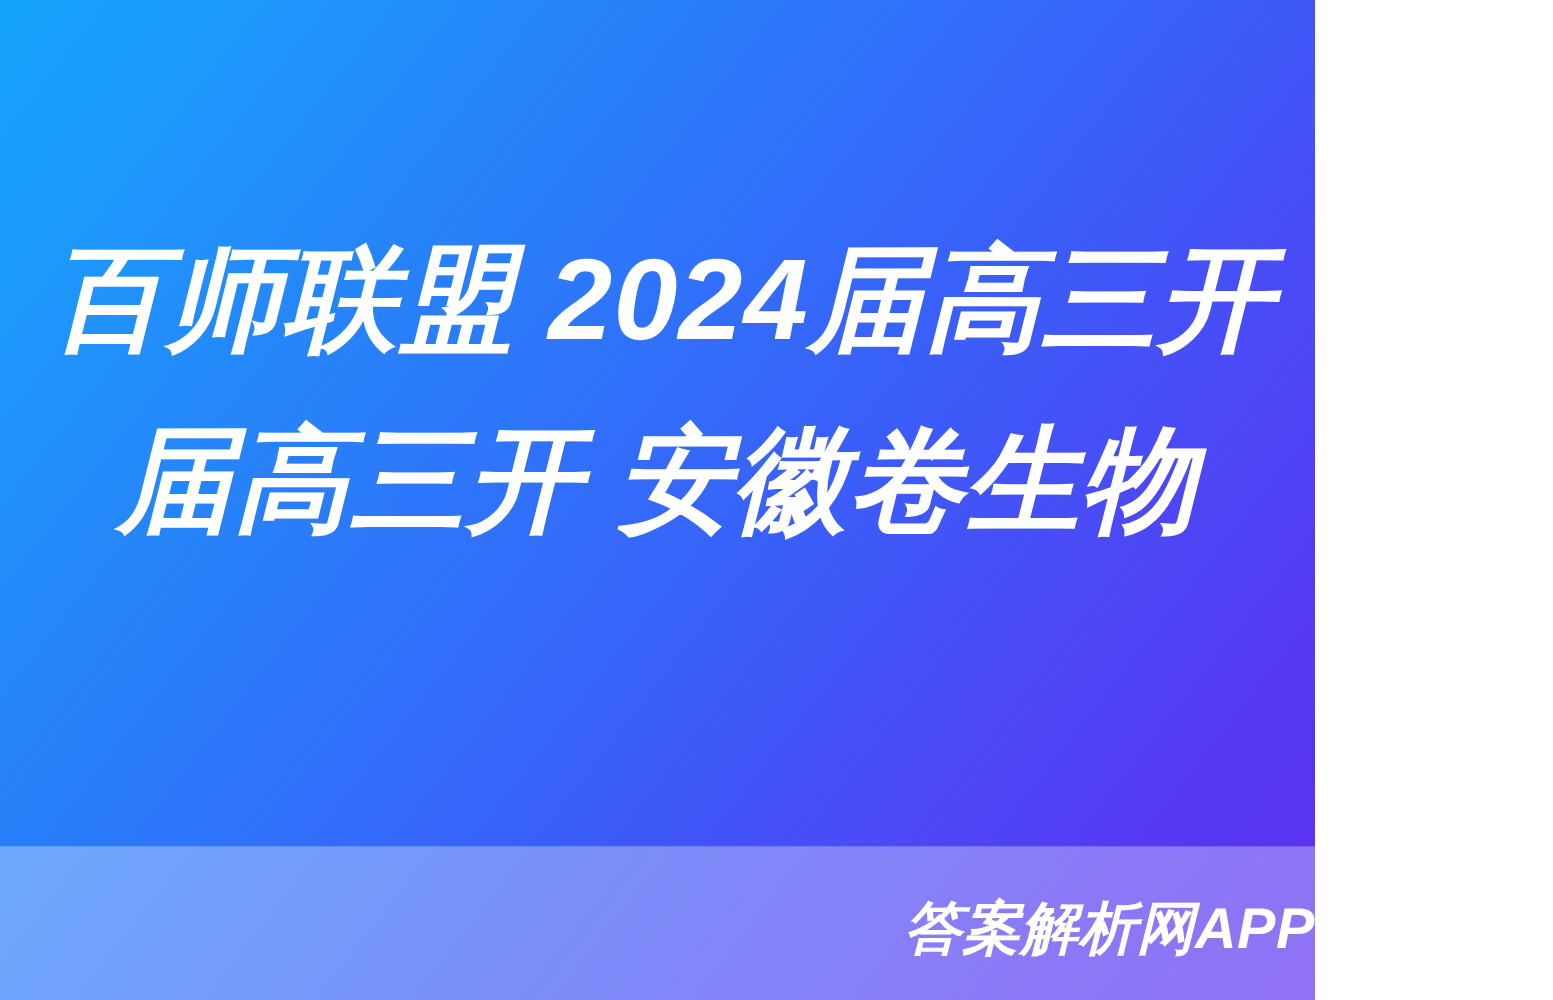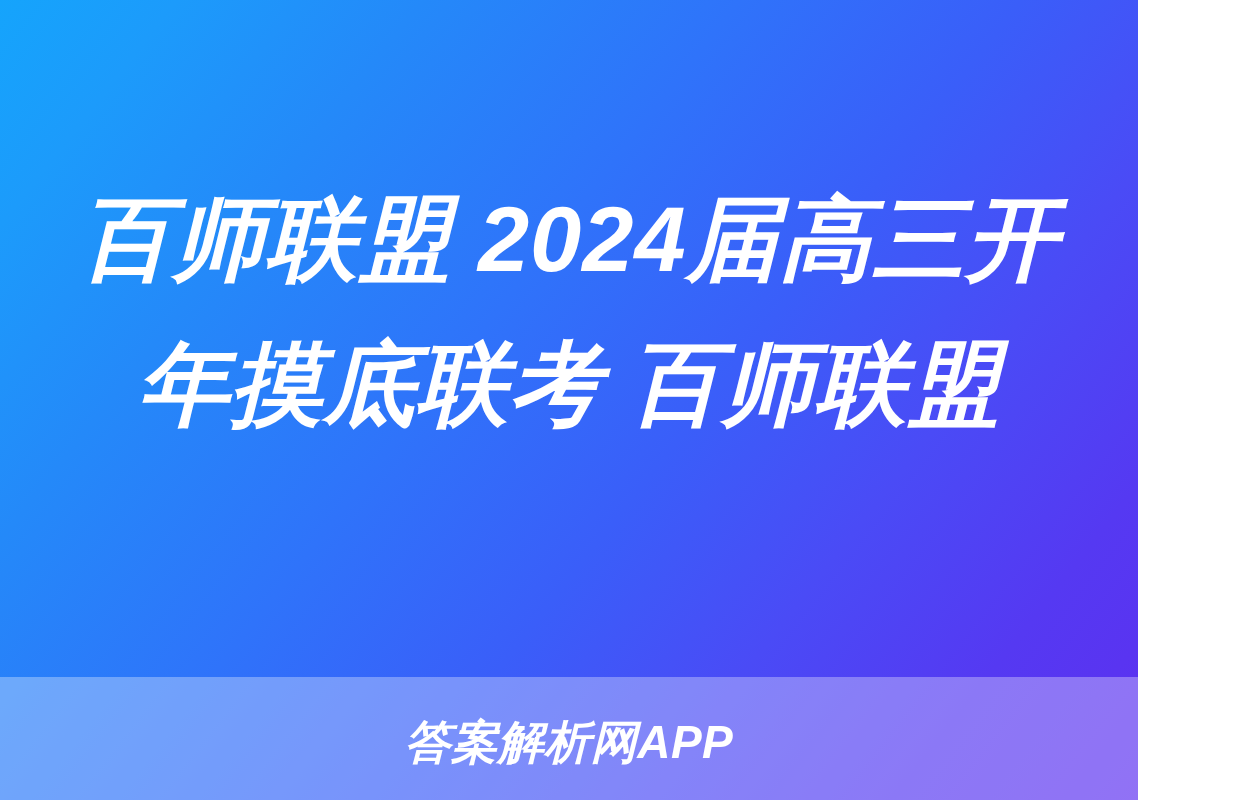--- a/index.html
+++ b/index.html
@@ -8,21 +8,21 @@
   }
   body {
     width: 1242px;
     height: 800px;
     overflow: hidden;
     font-family: "Liberation Sans", "DejaVu Sans", sans-serif;
   }
 
   #cover-card {
     position: relative;
-    width: 1138px;
+    width: 1052px;
     height: 800px;
     background:
       linear-gradient(128deg,
         #15a4fc 0%,
         #1c9bfb 10%,
         #2489f9 24%,
         #2f73fa 42%,
         #3a5ef9 58%,
         #4a4bf6 72%,
         #5539f2 86%,
@@ -57,21 +57,21 @@
   
   #watermark-band {
     position: absolute;
     left: 0;
     right: 0;
     top: 677px;
     height: 123px;
     background: rgba(255, 255, 255, 0.32);
     display: flex;
     align-items: center;
-    justify-content: center;
+    justify-content: flex-end;
   }
 
   #watermark-text {
     color: #ffffff;
     font-size: 46px;
     line-height: 52px;
     font-weight: bold;
     font-style: italic;
     letter-spacing: 0.5px;
     white-space: nowrap;
@@ -79,20 +79,20 @@
     font-family: "Liberation Sans", "DejaVu Sans", sans-serif;
   }
 </style>
 </head>
 <body>
 
 <div id="cover-card">
 
   <div id="title-block">
     <span class="title-line">百师联盟 2024届高三开</span>
-    <span class="title-line">年摸底联考 百师联盟</span>
+    <span class="title-line">届高三开 安徽卷生物</span>
   </div>
 
   <div id="watermark-band">
     <span id="watermark-text">答案解析网APP</span>
   </div>
 
 </div>
 
 </body></html>

